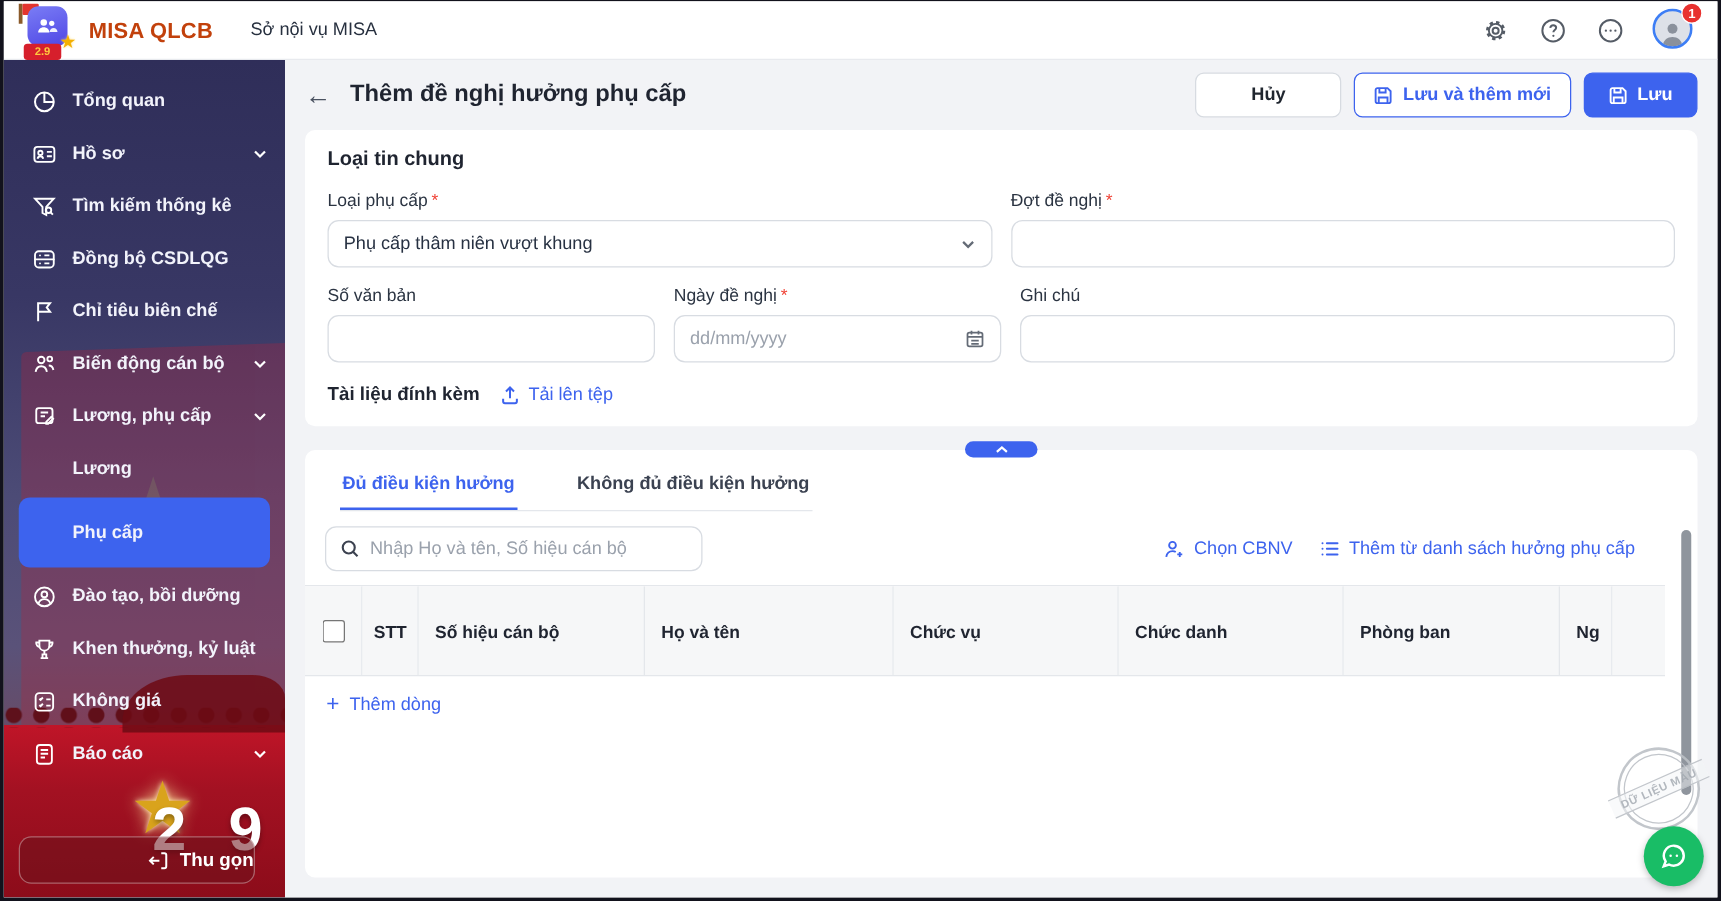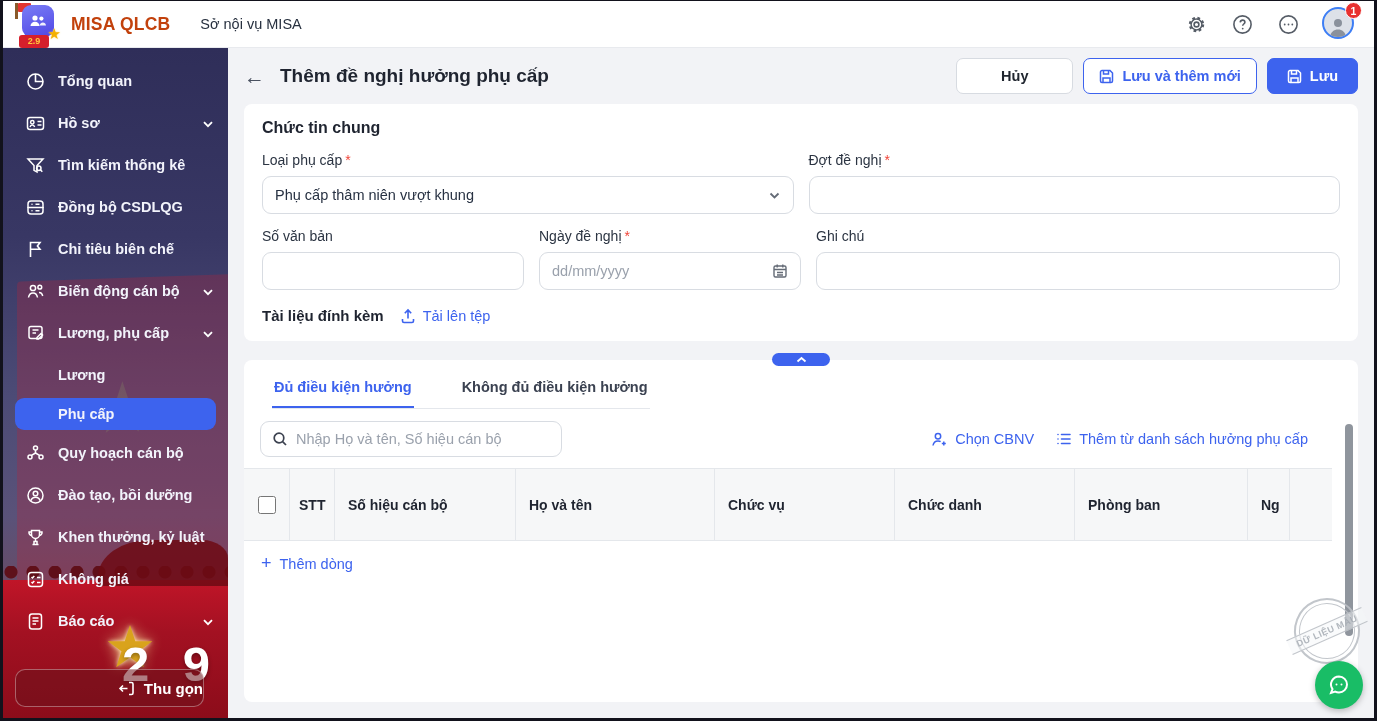--- a/index.html
+++ b/index.html
@@ -28,21 +28,21 @@
 
   
   .sidebar { width:225px; flex:0 0 225px; position:relative; background:linear-gradient(180deg,#2f2e59 0%,#383764 28%,#4c4b76 52%,#5a5279 70%,#6a4a63 82%); overflow:hidden; color:#fff; }
   .flag-wm { position:absolute; left:14px; top:230px; width:211px; height:310px; background:#b5243a; opacity:.30; z-index:0; border-radius:4px 0 0 4px; transform:skewY(-2deg); }
   .flag-wm::after { content:"★"; position:absolute; left:50%; top:42%; transform:translate(-50%,-50%); color:#e9c63d; font-size:70px; opacity:.45; }
   .nav { position:relative; padding-top:12px; }
   .nav-item { position:relative; z-index:3; height:42px; display:flex; align-items:center; padding:0 14px 0 22px; font-size:14.5px; font-weight:600; color:#f2f3fb; cursor:pointer; white-space:nowrap; }
   .nav-item .nico { width:20px; height:20px; margin-right:13px; flex:0 0 20px; display:flex; align-items:center; justify-content:center; color:#fff; }
   .nav-item .chev { margin-left:auto; width:12px; height:12px; color:#e8eaf5; }
   .nav-sub { position:relative; z-index:3; height:42px; display:flex; align-items:center; padding-left:55px; font-size:14.5px; font-weight:600; color:#f2f3fb; cursor:pointer; }
-  .nav-sub.selected { background:#3d63ee; border-radius:9px; margin:2px 12px; padding-left:43px; height:32px; }
+  .nav-sub.selected { background:#3d63ee; border-radius:9px; margin:2px 12px; padding-left:43px; height:56px; }
   .nav-item.hidden-item { z-index:1; opacity:.5; }
   .festive { position:absolute; left:0; right:0; bottom:0; height:138px; z-index:2; background:linear-gradient(180deg,#c01528 0%,#a31122 38%,#8c0c1a 100%); }
   .festive::before { content:""; position:absolute; top:-14px; left:0; right:0; height:16px;
      background:radial-gradient(circle at 8px 6px,#5d0a12 6px,transparent 7px); background-size:22px 16px; background-repeat:repeat-x; opacity:.9; }
   .festive::after { content:""; position:absolute; top:-40px; right:0; width:130px; height:46px; background:#6d0a14; border-radius:40% 20% 0 0/80% 40% 0 0; opacity:.85; }
   .fest-star { position:absolute; right:72px; bottom:42px; font-size:58px; line-height:1; color:#d9a31c; text-shadow:0 0 14px #ffe79a,0 0 4px #fff1c0; z-index:3; }
   .fest-num { position:absolute; right:8px; bottom:26px; z-index:4; color:#fff; font-weight:bold; font-size:49px; letter-spacing:10px; text-shadow:0 2px 4px rgba(0,0,0,.35); }
   .collapse-btn { position:absolute; left:12px; right:24px; bottom:11px; height:38px; z-index:5; background:rgba(110,18,28,.55); border:1px solid rgba(255,255,255,.35); border-radius:10px; color:#fff; font-size:15px; font-weight:600; display:flex; align-items:center; justify-content:flex-end; gap:9px; cursor:pointer; }
 
   
@@ -247,31 +247,20 @@
         </div>
         <div class="nav-sub">
           <span>Lương</span>
         </div>
         <div class="nav-sub selected">
           <span>Phụ cấp</span>
         </div>
         <div class="nav-item">
           <span class="nico">
               <svg width="19" height="19" viewBox="0 0 19 19" fill="none" stroke="#fff" stroke-width="1.5">
-                <circle cx="9.5" cy="4" r="2"></circle>
-                <circle cx="4" cy="13" r="2"></circle>
-                <circle cx="15" cy="13" r="2"></circle>
-                <path d="M9.5 6v3M9.5 9l-4 2.4M9.5 9l4 2.4"></path>
-              </svg>
-            </span>
-          <span>Quy hoạch cán bộ</span>
-        </div>
-        <div class="nav-item">
-          <span class="nico">
-              <svg width="19" height="19" viewBox="0 0 19 19" fill="none" stroke="#fff" stroke-width="1.5">
                 <circle cx="9.5" cy="9.5" r="7.5"></circle>
                 <circle cx="9.5" cy="7.5" r="2.3"></circle>
                 <path d="M4.8 14.7c.8-2.3 2.6-3.4 4.7-3.4s3.9 1.1 4.7 3.4"></path>
               </svg>
             </span>
           <span>Đào tạo, bồi dưỡng</span>
         </div>
         <div class="nav-item">
           <span class="nico">
               <svg width="19" height="19" viewBox="0 0 19 19" fill="none" stroke="#fff" stroke-width="1.5">
@@ -342,21 +331,21 @@
             <svg width="15" height="15" viewBox="0 0 15 15" fill="none" stroke="#fff" stroke-width="1.5">
                 <path d="M1.5 3A1.5 1.5 0 013 1.5h8L13.5 4v8a1.5 1.5 0 01-1.5 1.5H3A1.5 1.5 0 011.5 12z"></path>
                 <path d="M4.5 1.5v3.5h5V1.5M4 13.5V9h7v4.5"></path>
               </svg>
             <span>Lưu</span>
           </button>
         </div>
       </div>
 
       <div class="card card1">
-        <div class="section-title">Chức tin chung</div>
+        <div class="section-title">Loại tin chung</div>
         <div class="frow frow-1">
           <div>
             <div class="flabel"><span>Loại phụ cấp</span><span class="req">*</span></div>
             <div class="control">
               <span class="select-value">Phụ cấp thâm niên vượt khung</span>
               <span class="ctl-icon">
                   <svg width="13" height="13" viewBox="0 0 13 13" fill="none" stroke="#646b76" stroke-width="1.8">
                     <path d="M2.5 4.5l4 4 4-4"></path>
                   </svg>
                 </span>

